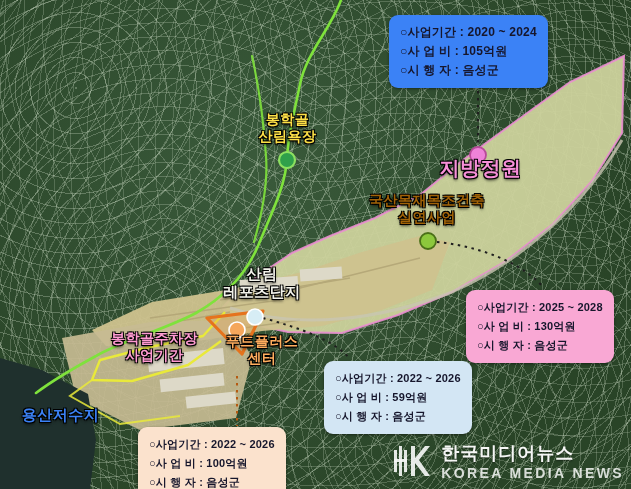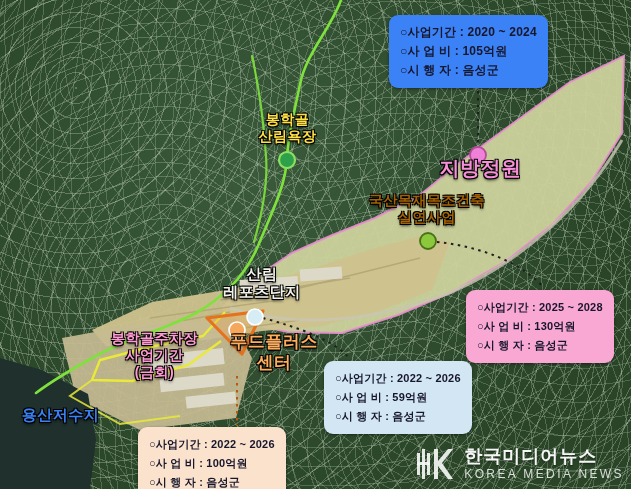--- a/index.html
+++ b/index.html
@@ -36,21 +36,21 @@
   }
   .info-box.large{font-size:12px;}
   .info-box div{white-space:nowrap;}
   
   .watermark{
     position:absolute;right:7px;bottom:8px;display:flex;gap:9px;
     color:#fff;opacity:.95;margin-top:24px;
   }
   .wm-text{display:flex;flex-direction:column;line-height:1.05;}
   .wm-title{font-size:18px;font-weight:bold;letter-spacing:1px;text-shadow:0 1px 2px rgba(0,0,0,.5);}
-  .wm-sub{font-size:12px;letter-spacing:2.4px;color:rgba(255,255,255,.85);margin-top:3px;}
+  .wm-sub{font-size:14px;letter-spacing:2.4px;color:rgba(255,255,255,.85);margin-top:3px;font-weight:bold;}
 </style>
 </head>
 <body>
 
 <div class="stage">
 
   <div class="map-bg"></div>
 
   <svg class="overlay" width="631" height="489" viewBox="0 0 631 489">
 
@@ -118,24 +118,23 @@
   </div>
 
   <div class="map-label" style="left: 207px; top: 265px; width: 110px; font-size: 15px; color: rgb(242, 242, 234);">
     <div>산림</div>
     <div>레포츠단지</div>
   </div>
 
   <div class="map-label" style="left: 92px; top: 290px; width: 125px; font-size: 14px; color: rgb(255, 154, 210); margin-top: 40px;">
     <div>봉학골주차장</div>
     <div>사업기간</div>
-    <div>(금회)</div>
   </div>
 
-  <div class="map-label" style="left: 224px; top: 333px; width: 100px; font-size: 17px; color: rgb(255, 174, 94); font-family: Liberation Mono, monospace;">
+  <div class="map-label" style="left: 212px; top: 333px; width: 100px; font-size: 14px; color: rgb(255, 174, 94);">
     <div>푸드플러스</div>
     <div>센터</div>
   </div>
 
   <div class="map-label" style="left: 8px; top: 406px; width: 105px; font-size: 15px; color: #3b82f6;">
     <div>용산저수지</div>
   </div>
 
   <div class="info-box large" style="left: 389px; top: 15px; background-color: #3b82f6;">
     <div>○사업기간 : 2020 ~ 2024</div>

